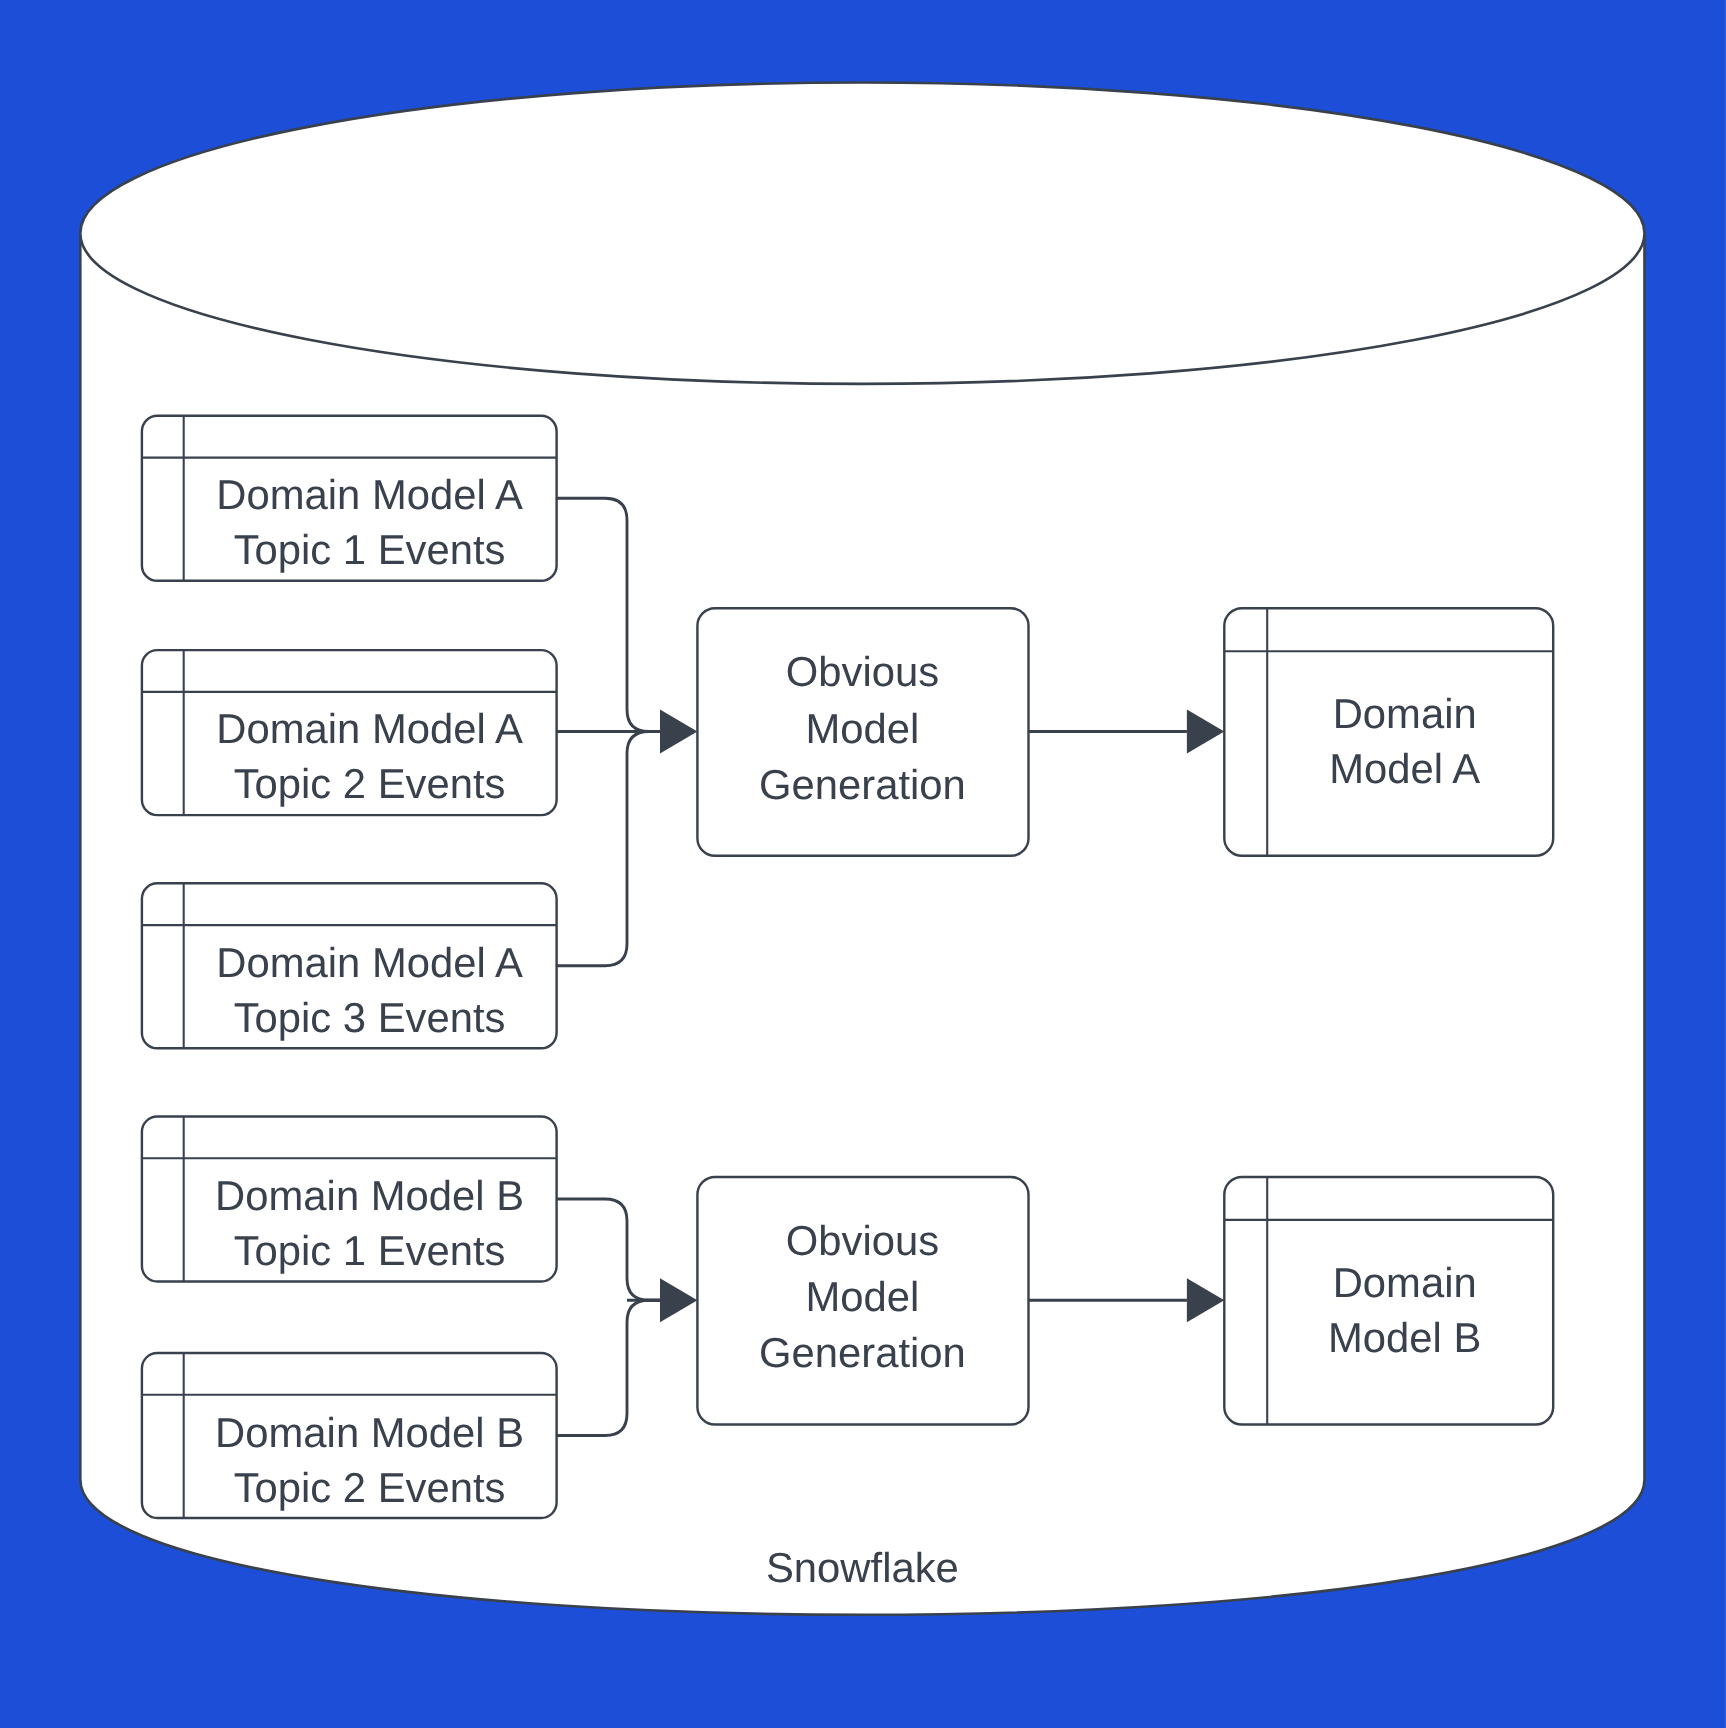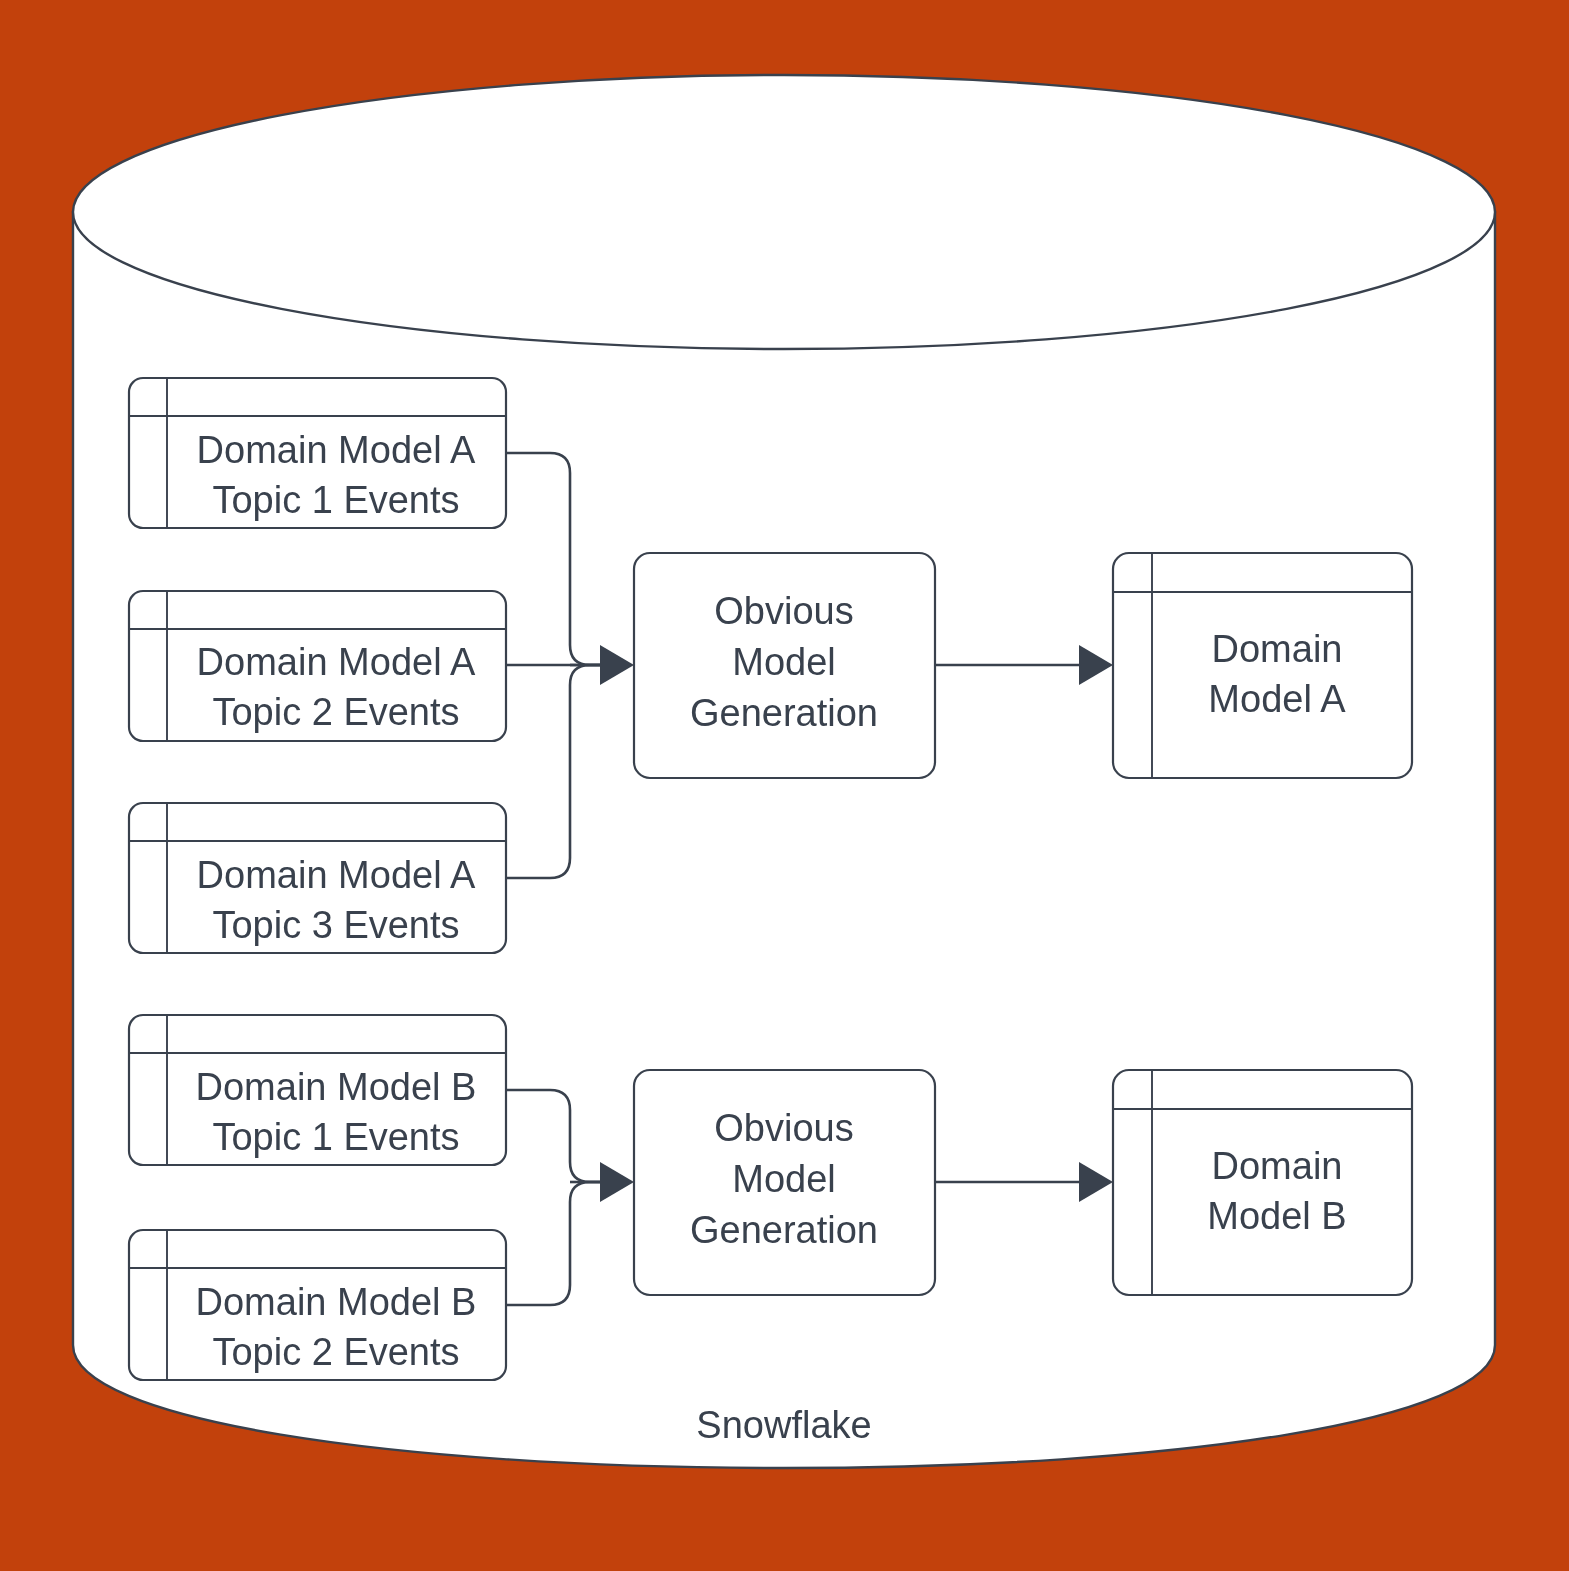--- a/index.html
+++ b/index.html
@@ -8,21 +8,21 @@
     padding: 0;
     background: #ffffff;
   }
   body {
     font-family: "Liberation Sans", "DejaVu Sans", sans-serif;
   }
   #canvas {
     position: relative;
     width: 1569px;
     height: 1571px;
-    background: #c2410c;
+    background: #1d4ed8;
     overflow: hidden;
   }
   svg#diagram {
     position: absolute;
     left: 0;
     top: 0;
     width: 1569px;
     height: 1571px;
   }
   .shape-stroke {

